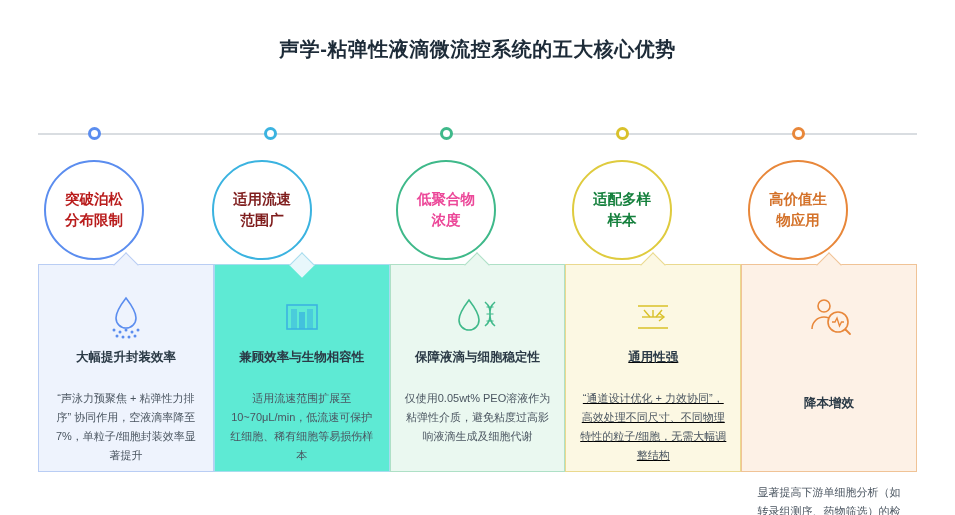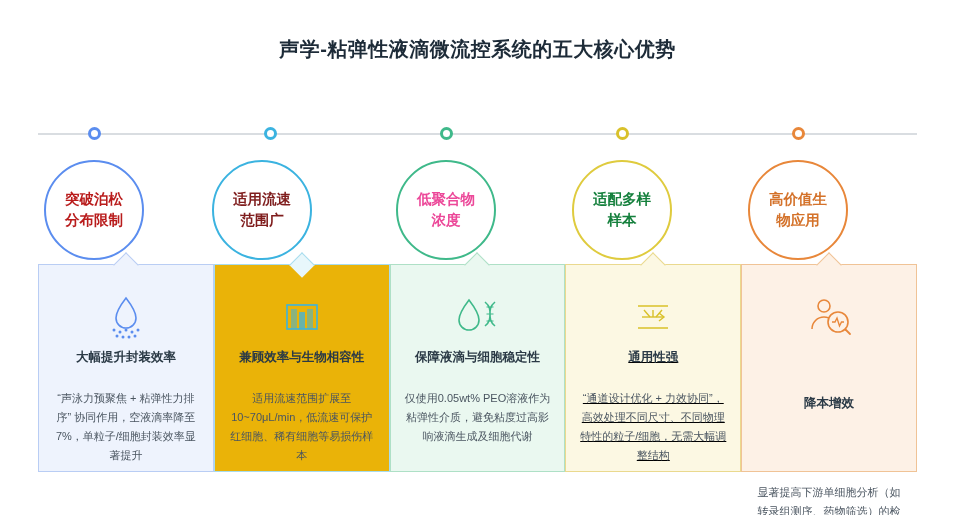--- a/index.html
+++ b/index.html
@@ -181,21 +181,21 @@
             <circle cx="22" cy="45" r="1.5"></circle>
               <circle cx="28" cy="45" r="1.5"></circle>
             <circle cx="34" cy="44" r="1.5"></circle>
           </g>
         </svg>
       </div>
       <div class="card-title">大幅提升封装效率</div>
       <div class="card-desc">“声泳力预聚焦 + 粘弹性力排序” 协同作用，空液滴率降至7%，单粒子/细胞封装效率显著提升</div>
     </div>
 
-    <div class="card" style="left:175.8px;background:#eab308;border-color:#a8dcee;">
+    <div class="card" style="left:175.8px;background:#5eead4;border-color:#a8dcee;">
       <div class="pointer" style="background:#e8f7fb;border-left:1px solid #a8dcee;border-top:1px solid #a8dcee;"></div>
       <div class="card-icon">
         <svg width="50" height="50" viewBox="0 0 50 50">
           <rect x="10" y="13" width="30" height="24" fill="none" stroke="#3bb3e0" stroke-width="1.6"></rect>
           <rect x="14" y="17" width="6" height="20" fill="#3bb3e0" opacity="0.55"></rect>
           <rect x="22" y="20" width="6" height="17" fill="#3bb3e0" opacity="0.75"></rect>
           <rect x="30" y="17" width="6" height="20" fill="#3bb3e0" opacity="0.55"></rect>
         </svg>
       </div>
       <div class="card-title">兼顾效率与生物相容性</div>

